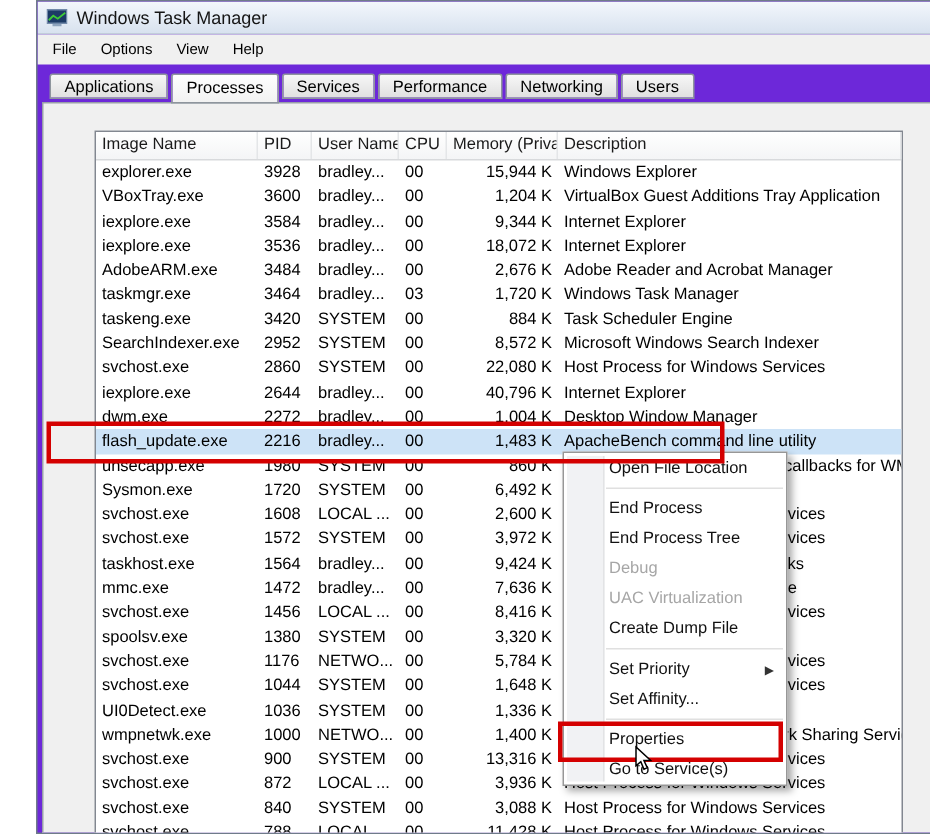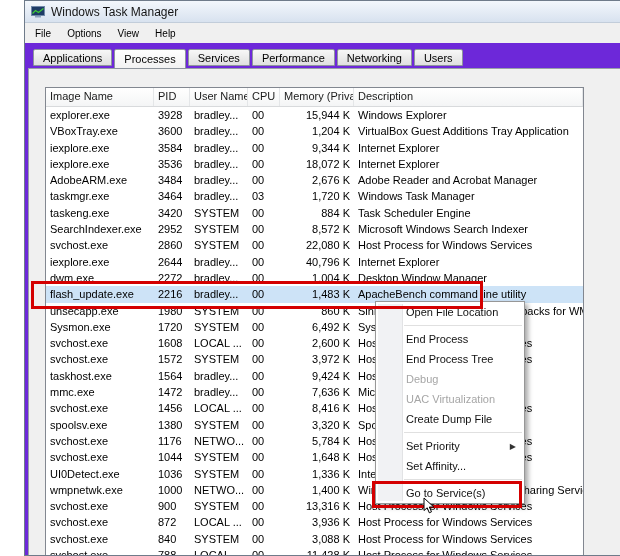--- a/index.html
+++ b/index.html
@@ -20,21 +20,21 @@
     align-items:flex-start;z-index:4;}
   .tab{height:17px;line-height:16px;font-size:11px;padding:0 9px;
     background:linear-gradient(#f7f7f7,#e0e0e0);border:1px solid #8e959d;
     border-radius:2px 2px 0 0;margin-right:2px;box-sizing:border-box;}
   .tab.selected{height:20px;line-height:19px;background:linear-gradient(#fefefe,#f2f2f2);
     position:relative;z-index:5;}
   
   .tabpage{position:absolute;left:3px;top:67px;width:612px;height:489px;
     background:#f0f0f0;border:1px solid #99a0a8;box-sizing:border-box;}
   
-  .listview{position:absolute;left:20px;top:86px;width:539px;height:470px;
+  .listview{position:absolute;left:38px;top:86px;width:539px;height:470px;
     background:#fff;border:1px solid #828790;box-sizing:border-box;overflow:hidden;z-index:1;}
   .lv-header{height:18px;display:flex;background:linear-gradient(#ffffff,#f4f5f6);
     border-bottom:1px solid #d8dadc;}
   .lv-hcell{font-size:11px;line-height:17px;padding:0 4px;border-right:1px solid #e4e6e8;
     box-sizing:border-box;white-space:nowrap;overflow:hidden;color:#1a1a1a;}
   .lv-row{height:16.3px;display:flex;}
   .lv-row.sel{background:#cde3f7;}
   .lv-cell{font-size:11px;height:16.3px;line-height:16.3px;padding:0 4px;
     box-sizing:border-box;white-space:nowrap;overflow:hidden;}
   .c0{width:108px;}.c1{width:36px;}.c2{width:58px;}.c3{width:32px;}
@@ -335,20 +335,21 @@
       <div class="ctx-sep"></div>
       <div class="ctx-item">End Process</div>
       <div class="ctx-item">End Process Tree</div>
       <div class="ctx-item disabled">Debug</div>
       <div class="ctx-item disabled">UAC Virtualization</div>
       <div class="ctx-item">Create Dump File</div>
       <div class="ctx-sep"></div>
       <div class="ctx-item">Set Priority<span class="submenu-arrow">▶</span></div>
       <div class="ctx-item">Set Affinity...</div>
       <div class="ctx-sep"></div>
+      <div class="ctx-item">Properties</div>
       <div class="ctx-item">Go to Service(s)</div>
     </div>
 
   <div class="red-box box1"></div>
   <div class="red-box box2"></div>
 
   <div class="cursor">
     <svg width="12" height="18" viewBox="0 0 12 18">
       <path d="M1,1 L1,13.5 L4.2,10.8 L6.3,15.8 L8.5,14.8 L6.3,10 L10.8,10 Z" fill="#ffffff" stroke="#000000" stroke-width="1"></path>
     </svg>

